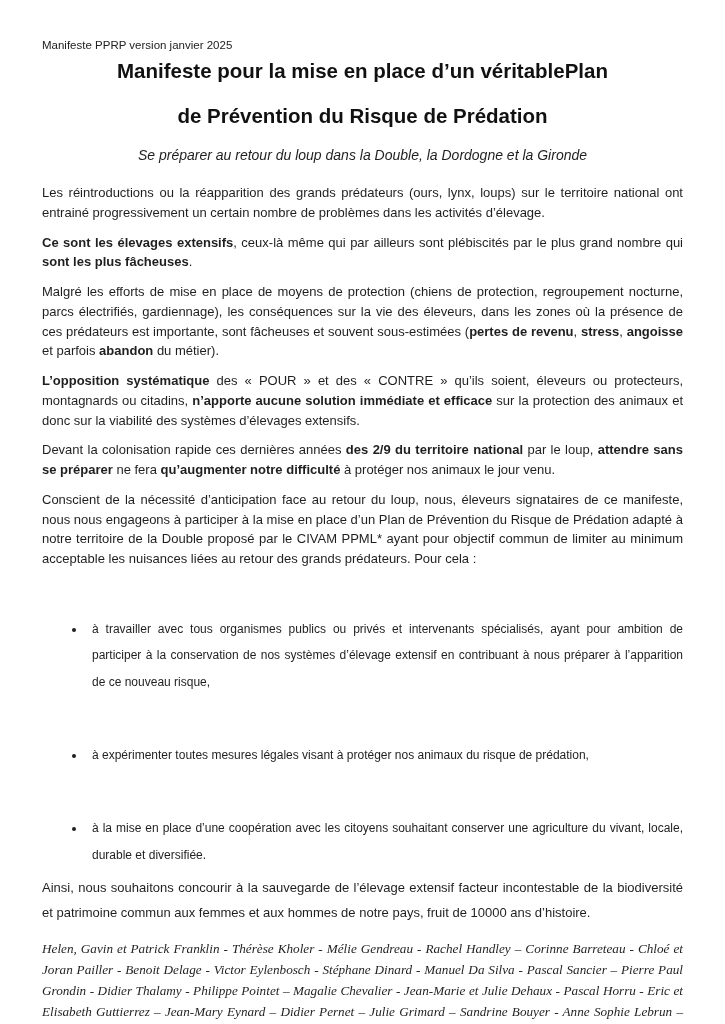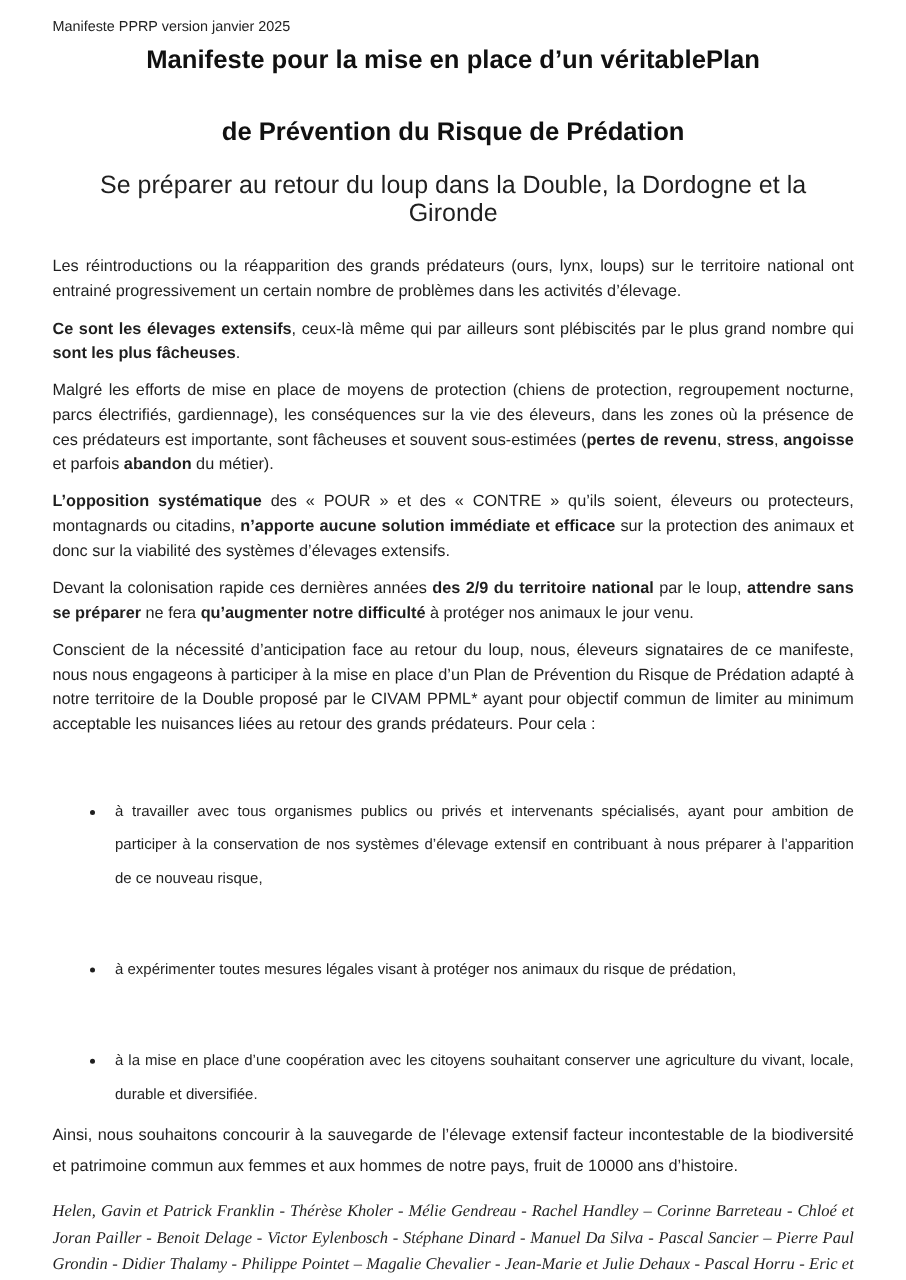--- a/index.html
+++ b/index.html
@@ -5,42 +5,43 @@
   * { margin: 0; padding: 0; box-sizing: border-box; }
   html, body { background: #ffffff; }
   .page {
     position: relative;
     width: 725px;
     height: 1024px;
     margin: 0 auto;
     background: #ffffff;
     color: #1f1f1f;
     font-family: "Liberation Sans", sans-serif;
-    padding: 16px 42px 0 42px;
+    padding: 39px 42px 0 42px;
     overflow: hidden;
   }
   .header-note {
     font-size: 11.5px;
     margin-bottom: 4px;
     color: #222222;
   }
   .title {
     text-align: center;
     font-weight: 700;
     font-size: 20.5px;
     color: #111111;
   }
-  .title-line1 { margin: 8px 0 34px 0; }
+  .title-line1 { margin: 8px 0 21px 0; }
   .title-line2 { margin: 0 0 19px 0; }
   .subtitle {
     text-align: center;
-    font-size: 20px;
+    font-size: 14px;
     font-weight: 400;
     margin-bottom: 20px;
     color: #1f1f1f;
+    font-style: italic;
   }
   .doc-body p {
     font-size: 13px;
     line-height: 1.52;
     text-align: justify;
     margin-bottom: 10px;
   }
   .doc-body .b { font-weight: 700; }
   ul.bullets {
     margin: 2px 0 8px 0;

